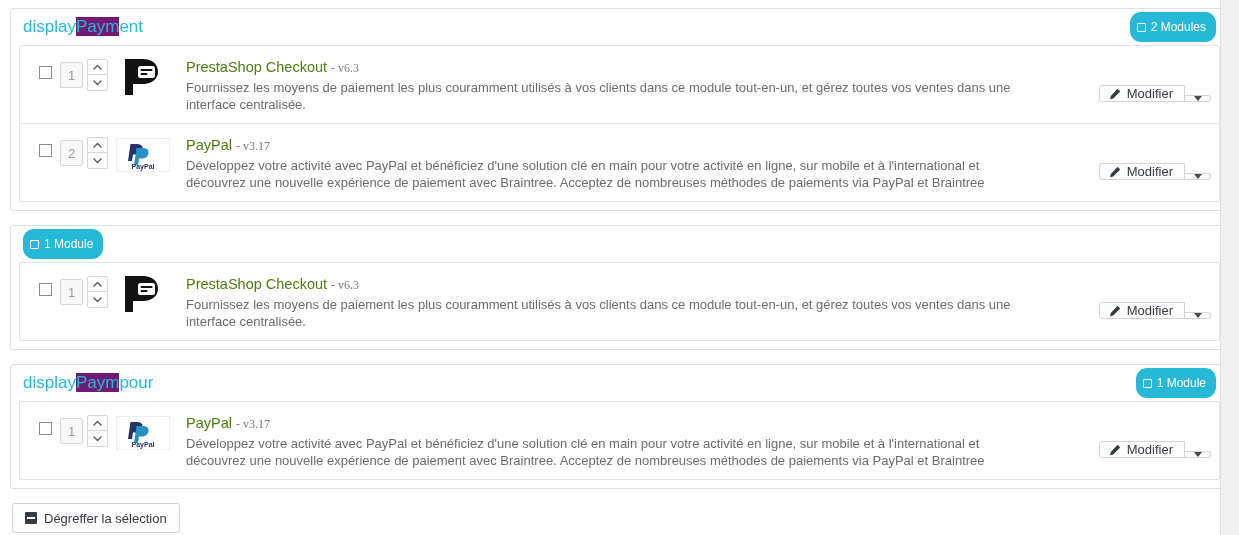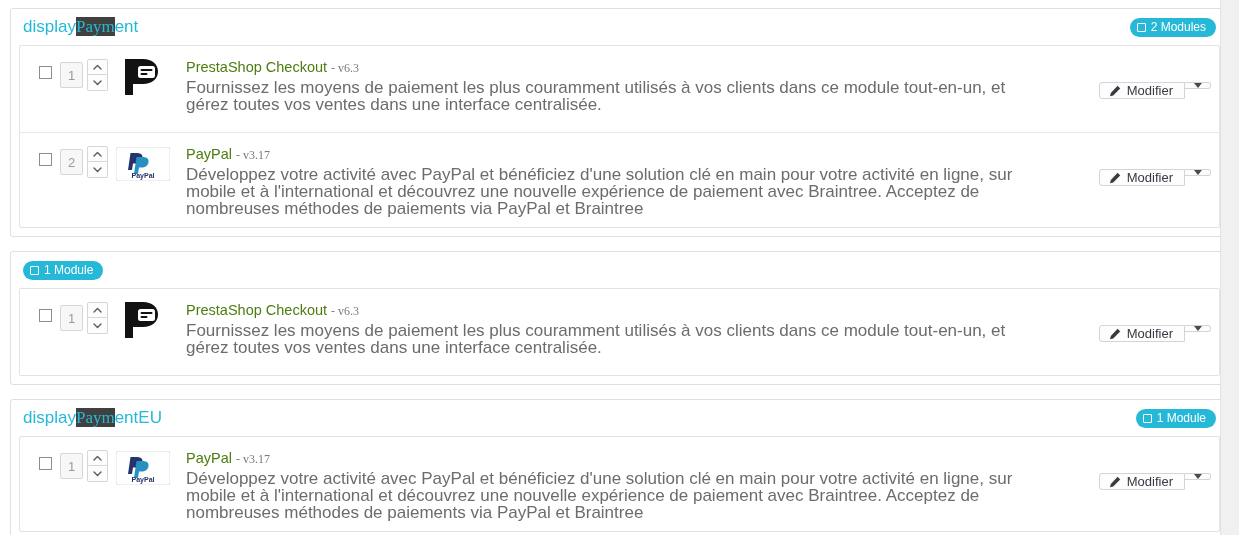--- a/index.html
+++ b/index.html
@@ -37,29 +37,28 @@
     box-sizing: border-box;
   }
   .hook-title {
     font-size: 17px;
     color: #25b9d7;
     font-weight: 400;
     letter-spacing: 0px;
     white-space: nowrap;
   }
   .hl {
-    background: #404040;
+    background: #701a75;
     color: #25b9d7;
-    font-family: Liberation Serif, serif;
   }
   .badge {
     background: #25b9d7;
     color: #ffffff;
     border-radius: 11px;
-    height: 19px;
+    height: 30px;
     padding: 0 10px 0 7px;
     font-size: 12px;
     display: inline-flex;
     align-items: center;
     gap: 5px;
     white-space: nowrap;
   }
   .badge .sq {
     width: 9px;
     height: 9px;
@@ -165,38 +164,37 @@
     display: inline;
   }
   .mod-ver {
     font-size: 12px;
     color: #7a7a7a;
     display: inline;
     margin-left: 4px;
     font-family: Liberation Serif, serif;
   }
   .mod-desc {
-    font-size: 17px;
+    font-size: 13px;
     color: #6c6c6c;
     line-height: 17px;
     margin-top: 3px;
     max-width: 855px;
   }
   .cell-action {
     flex: 0 0 auto;
     padding-top: 6px;
     width: 120px;
     display: flex;
     justify-content: flex-end;
   }
   .btn-group {
     display: flex;
-    align-items: flex-start;
+    align-items: flex-end;
     height: 40px;
-    margin-top: 20px;
   }
   .btn-main {
     border: 1px solid #d4d4d4;
     background: #fdfdfd;
     border-radius: 3px 0 0 3px;
     padding: 0 11px 0 9px;
     font-size: 13px;
     color: #363a41;
     display: flex;
     align-items: center;
@@ -438,21 +436,21 @@
               <span class="caret"></span>
             </div>
           </div>
         </div>
       </div>
     </div>
   </div>
 
   <div class="hook-panel">
     <div class="hook-header">
-      <div class="hook-title"><span>display</span><span class="hl">Paym</span><span>entEU</span></div>
+      <div class="hook-title"><span>display</span><span class="hl">Paym</span><span>pour</span></div>
       <div class="badge">
         <span class="sq"></span>
         <span>1 Module</span>
       </div>
     </div>
 
     <div class="module-list">
       <div class="module-row">
         <div class="cell-check">
           <span class="chk"></span>

